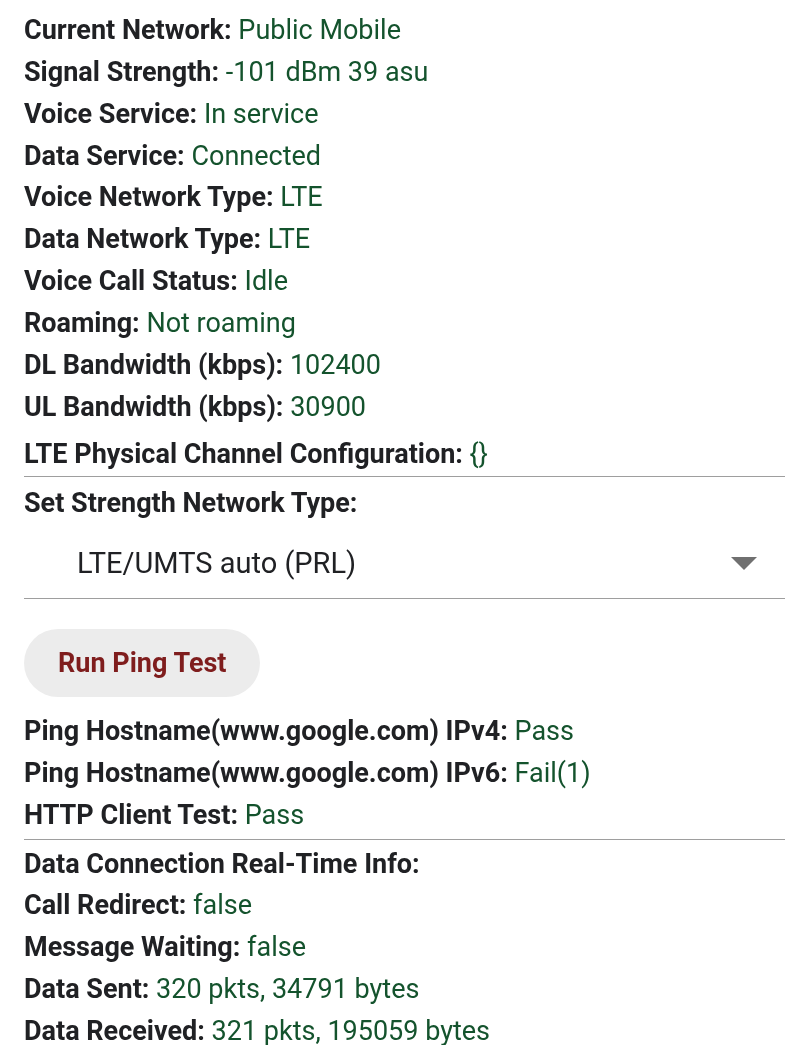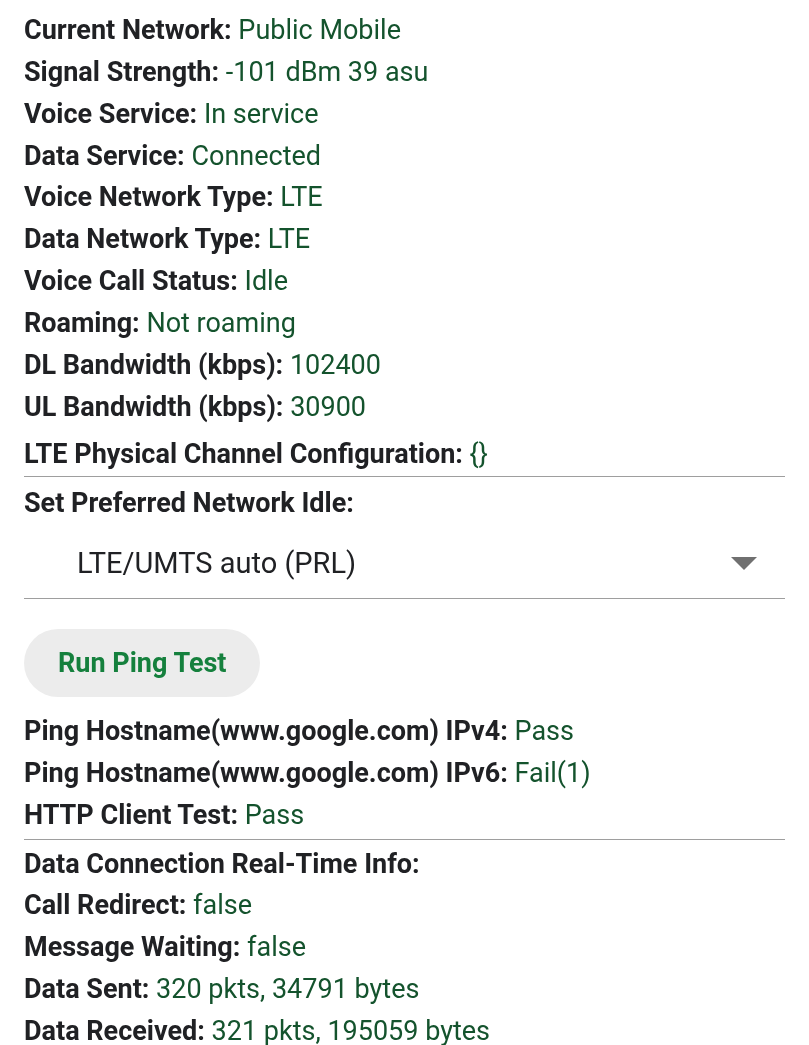--- a/index.html
+++ b/index.html
@@ -56,21 +56,21 @@
       width: 0;
       height: 0;
       border-left: 13px solid transparent;
       border-right: 13px solid transparent;
       border-top: 13px solid #707070;
       margin-right: 6px;
     }
     .ping-button {
       display: inline-block;
       background: #ececec;
-      color: #15803d;
+      color: #7f1d1d;
       font-weight: 700;
       font-size: 27px;
       padding: 18px 34px;
       border: none;
       border-radius: 38px;
       margin-top: 30px;
       margin-bottom: 14px;
       cursor: pointer;
       font-family: inherit;
     }
@@ -129,21 +129,21 @@
     <span class="label">UL Bandwidth (kbps):</span>
     <span class="value">30900</span>
   </div>
   <div class="row section-divider">
     <span class="label">LTE Physical Channel Configuration:</span>
     <span class="value">{}</span>
   </div>
 </div>
 
 <div>
-  <div class="pref-header">Set Preferred Network Idle:</div>
+  <div class="pref-header">Set Strength Network Type:</div>
   <div class="select-wrap">
     <span class="select-value">LTE/UMTS auto (PRL)</span>
     <span class="chevron"></span>
   </div>
 </div>
 
 <button class="ping-button">Run Ping Test</button>
 
 <div class="ping-section">
   <div class="row">

